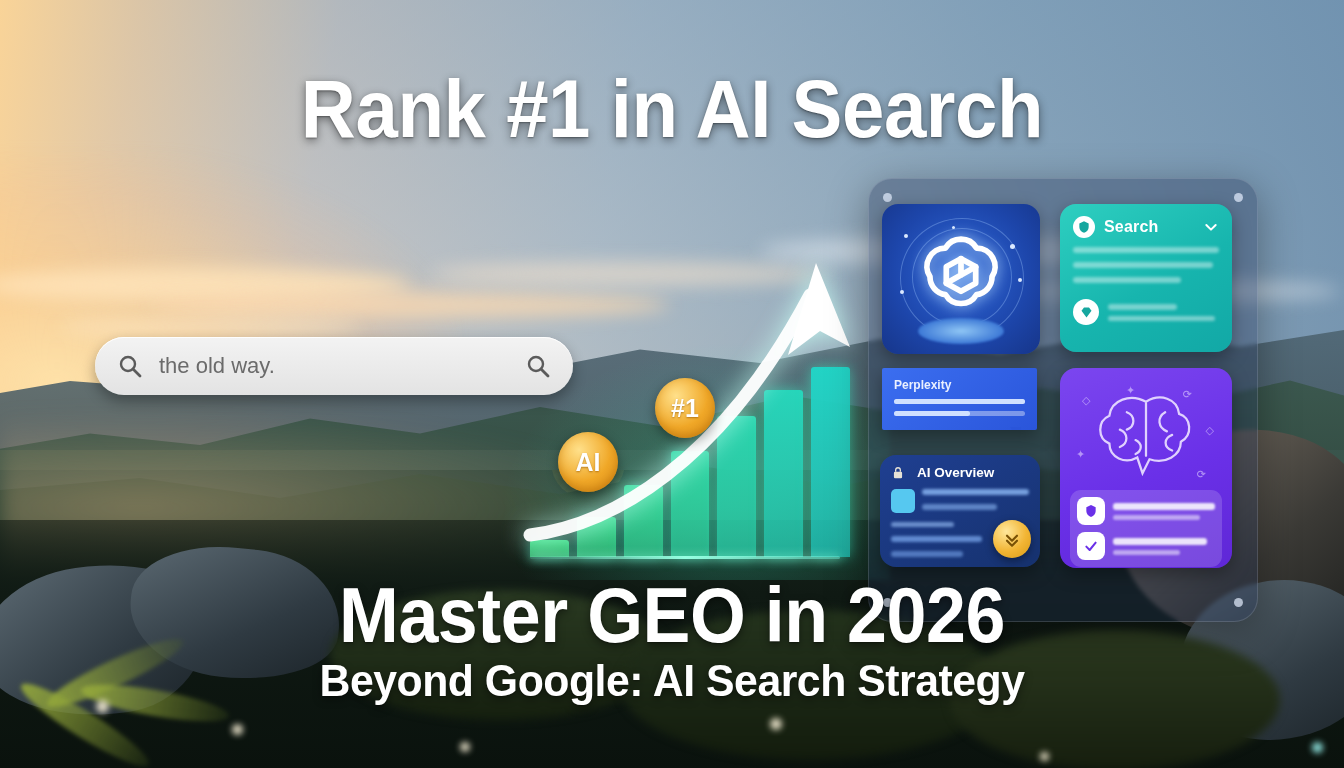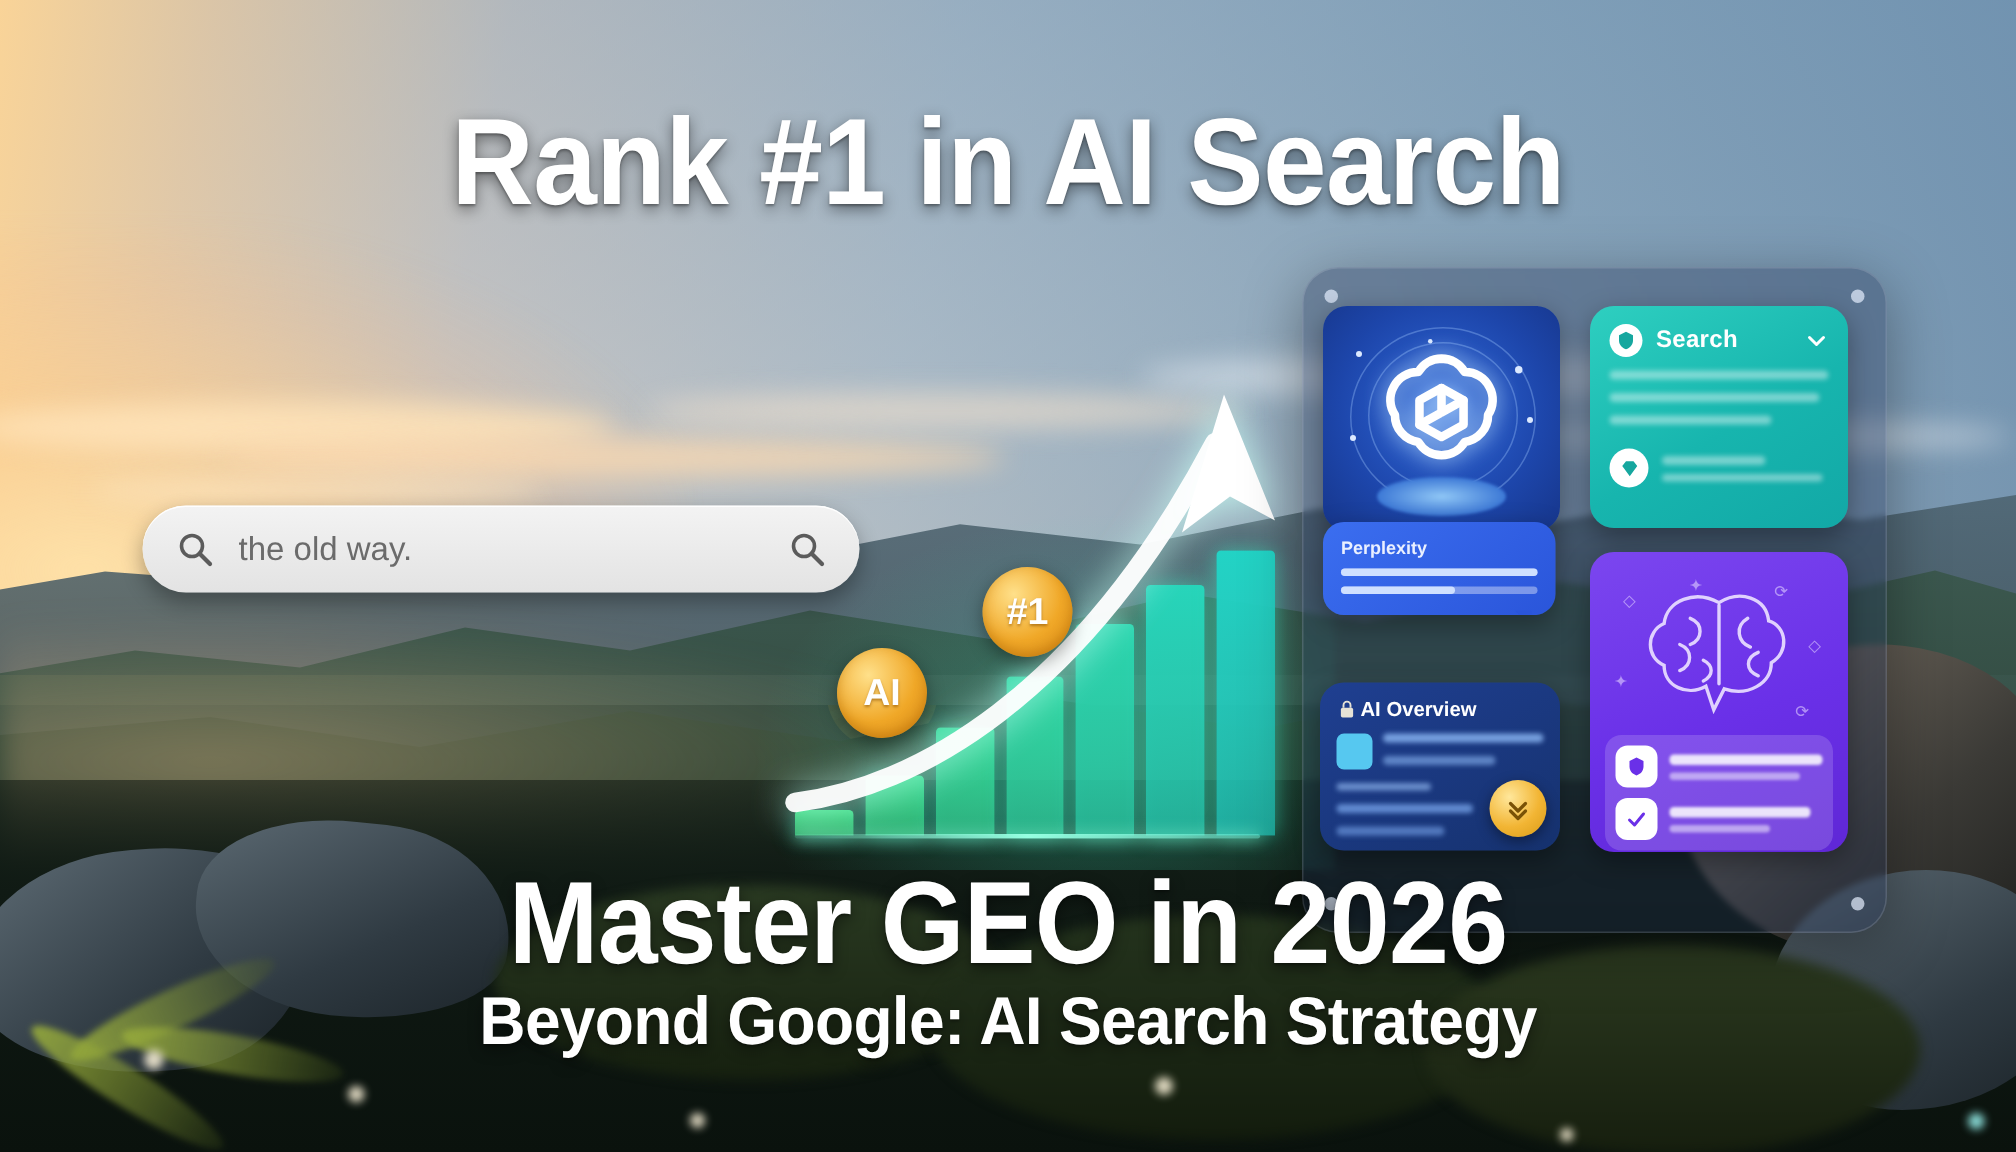--- a/index.html
+++ b/index.html
@@ -93,21 +93,21 @@
   }
   #h-top{top:62px;font-size:82px;transform:scaleX(.93);}
   #h-mid{top:570px;font-size:78px;transform:scaleX(.92);}
   #h-sub{top:655px;font-size:45px;transform:scaleX(.95);}
 
   
   #searchbar{
     position:absolute;left:95px;top:337px;width:478px;height:58px;
     border-radius:30px;background:linear-gradient(#f3f3f3,#e3e3e3);
     box-shadow:0 6px 14px rgba(0,0,0,.32),inset 0 1px 0 rgba(255,255,255,.9);
-    display:flex;align-items:center;padding:4px 22px;box-sizing:border-box;
+    display:flex;padding:16px 22px;box-sizing:border-box;
   }
   #searchbar .q{flex:1;color:#6b6b6b;font-size:22px;margin-left:16px;}
   .mag{width:26px;height:26px;flex:none;}
   .mag circle{fill:none;stroke:#5b5b5b;stroke-width:2.4;}
   .mag line{stroke:#5b5b5b;stroke-width:2.8;stroke-linecap:round;}
 
   
   #chart{position:absolute;left:530px;top:330px;width:320px;height:235px;}
   .bars{position:absolute;left:0;bottom:8px;width:320px;height:190px;
     display:flex;align-items:flex-end;gap:8px;}
@@ -166,34 +166,34 @@
     display:flex;align-items:center;justify-content:center;}
   .cg-title{color:#fff;font-size:16px;font-weight:700;flex:1;letter-spacing:.2px;}
   .chev{width:16px;height:16px;}
   .blurline{height:6px;border-radius:3px;background:rgba(255,255,255,.42);
     filter:blur(1.6px);margin-top:9px;}
   .cg-sub{display:flex;gap:9px;align-items:center;margin-top:16px;}
   .cg-sub-ico{width:26px;height:26px;border-radius:50%;background:#fff;flex:none;
     display:flex;align-items:center;justify-content:center;}
 
   
-  #card-perplexity{left:882px;top:348px;width:155px;height:62px;
-    background:linear-gradient(140deg,#3b6ef0,#2a55da);border-radius:14px;
+  #card-perplexity{left:882px;top:368px;width:155px;height:62px;
+    background:linear-gradient(140deg,#3b6ef0,#2a55da);border-radius:2px;
     padding:10px 12px;box-sizing:border-box;}
   #card-perplexity::after{content:"";position:absolute;right:16px;bottom:-9px;
     width:0;height:0;border-left:11px solid transparent;border-right:0 solid transparent;
     border-top:12px solid #2a55da;}
   .px-title{color:#eaf0ff;font-size:12px;font-weight:700;filter:blur(.5px);}
   .pbar{height:5px;border-radius:3px;background:rgba(255,255,255,.38);margin-top:7px;}
   .pbar .fill{height:100%;border-radius:3px;background:#cfe0ff;}
 
   
   #card-aio{left:880px;top:455px;width:160px;height:112px;
     background:linear-gradient(150deg,#1f3f91,#16326f);padding:10px 11px;box-sizing:border-box;}
-  .aio-head{display:flex;align-items:flex-end;gap:2px;}
+  .aio-head{display:flex;align-items:flex-end;gap:12px;}
   .aio-title{color:#fff;font-size:13.5px;font-weight:700;}
   .aio-row{display:flex;gap:7px;margin-top:9px;}
   .thumb{width:24px;height:24px;border-radius:5px;background:#56c8f0;flex:none;}
   .aio-lines{flex:1;}
   .aio-coin{position:absolute;right:9px;bottom:9px;width:38px;height:38px;border-radius:50%;
     background:radial-gradient(circle at 35% 30%,#ffe79b,#f2b534 55%,#d89a16);
     box-shadow:0 3px 9px rgba(0,0,0,.4);display:flex;align-items:center;justify-content:center;}
 
   
   #card-brain{left:1060px;top:368px;width:172px;height:200px;

